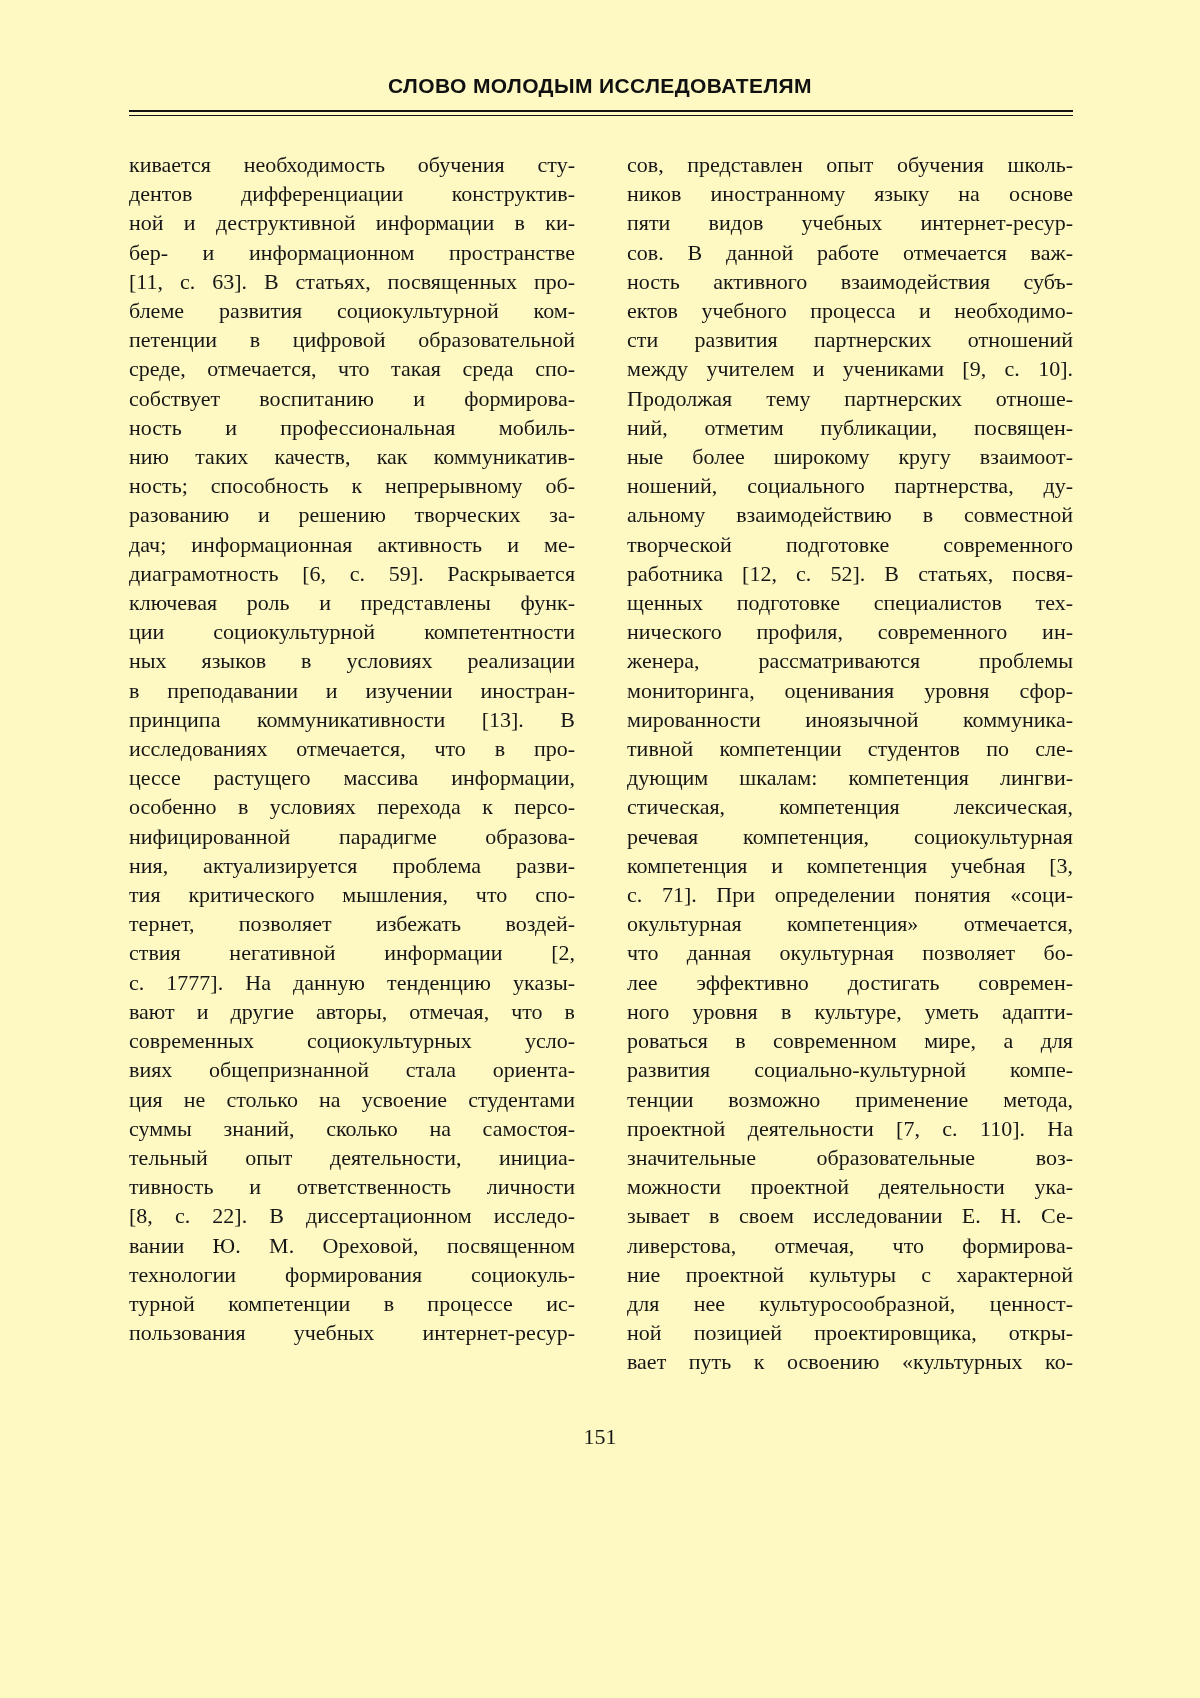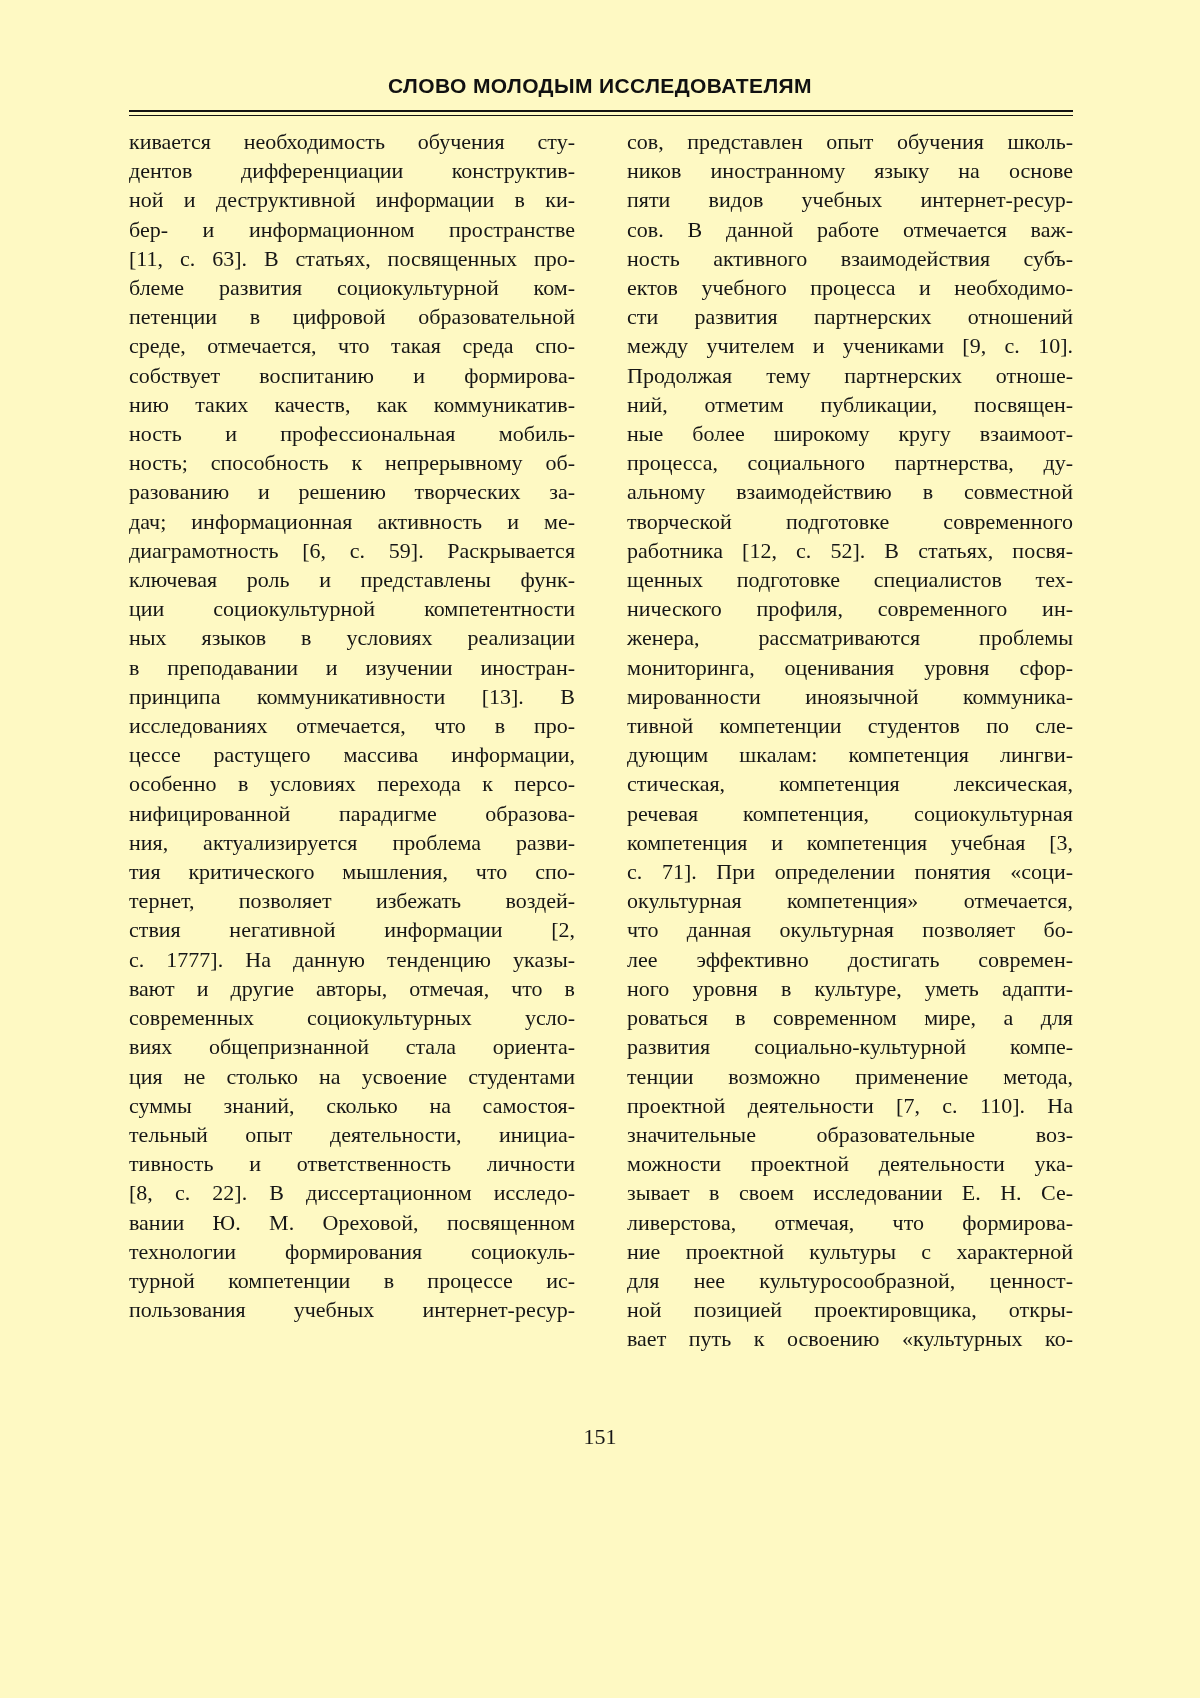--- a/index.html
+++ b/index.html
@@ -32,21 +32,21 @@
     position: absolute;
     top: 110px;
     left: 129px;
     width: 944px;
     height: 3px;
     border-top: 2.6px solid #141414;
     border-bottom: 1.2px solid #141414;
   }
   .columns {
     position: absolute;
-    top: 127px;
+    top: 150px;
     left: 129px;
     width: 944px;
     display: flex;
     gap: 52px;
   }
   .col {
     width: 446px;
     flex: 0 0 446px;
   }
   .line {
@@ -80,22 +80,22 @@
     <div class="col">
         <div class="line">кивается необходимость обучения сту-</div>
         <div class="line">дентов дифференциации конструктив-</div>
         <div class="line">ной и деструктивной информации в ки-</div>
         <div class="line">бер- и информационном пространстве</div>
         <div class="line">[11, с. 63]. В статьях, посвященных про-</div>
         <div class="line">блеме развития социокультурной ком-</div>
         <div class="line">петенции в цифровой образовательной</div>
         <div class="line">среде, отмечается, что такая среда спо-</div>
         <div class="line">собствует воспитанию и формирова-</div>
+        <div class="line">ность и профессиональная мобиль-</div>
         <div class="line">нию таких качеств, как коммуникатив-</div>
-        <div class="line">ность и профессиональная мобиль-</div>
         <div class="line">ность; способность к непрерывному об-</div>
         <div class="line">разованию и решению творческих за-</div>
         <div class="line">дач; информационная активность и ме-</div>
         <div class="line">диаграмотность [6, с. 59]. Раскрывается</div>
         <div class="line">ключевая роль и представлены функ-</div>
         <div class="line">ции социокультурной компетентности</div>
         <div class="line">ных языков в условиях реализации</div>
         <div class="line">в преподавании и изучении иностран-</div>
         <div class="line">принципа коммуникативности [13]. В</div>
         <div class="line">исследованиях отмечается, что в про-</div>
@@ -125,21 +125,21 @@
         <div class="line">ников иностранному языку на основе</div>
         <div class="line">пяти видов учебных интернет-ресур-</div>
         <div class="line">сов. В данной работе отмечается важ-</div>
         <div class="line">ность активного взаимодействия субъ-</div>
         <div class="line">ектов учебного процесса и необходимо-</div>
         <div class="line">сти развития партнерских отношений</div>
         <div class="line">между учителем и учениками [9, с. 10].</div>
         <div class="line">Продолжая тему партнерских отноше-</div>
         <div class="line">ний, отметим публикации, посвящен-</div>
         <div class="line">ные более широкому кругу взаимоот-</div>
-        <div class="line">процесса, социального партнерства, ду-</div>
+        <div class="line">ношений, социального партнерства, ду-</div>
         <div class="line">альному взаимодействию в совместной</div>
         <div class="line">творческой подготовке современного</div>
         <div class="line">работника [12, с. 52]. В статьях, посвя-</div>
         <div class="line">щенных подготовке специалистов тех-</div>
         <div class="line">нического профиля, современного ин-</div>
         <div class="line">женера, рассматриваются проблемы</div>
         <div class="line">мониторинга, оценивания уровня сфор-</div>
         <div class="line">мированности иноязычной коммуника-</div>
         <div class="line">тивной компетенции студентов по сле-</div>
         <div class="line">дующим шкалам: компетенция лингви-</div>

